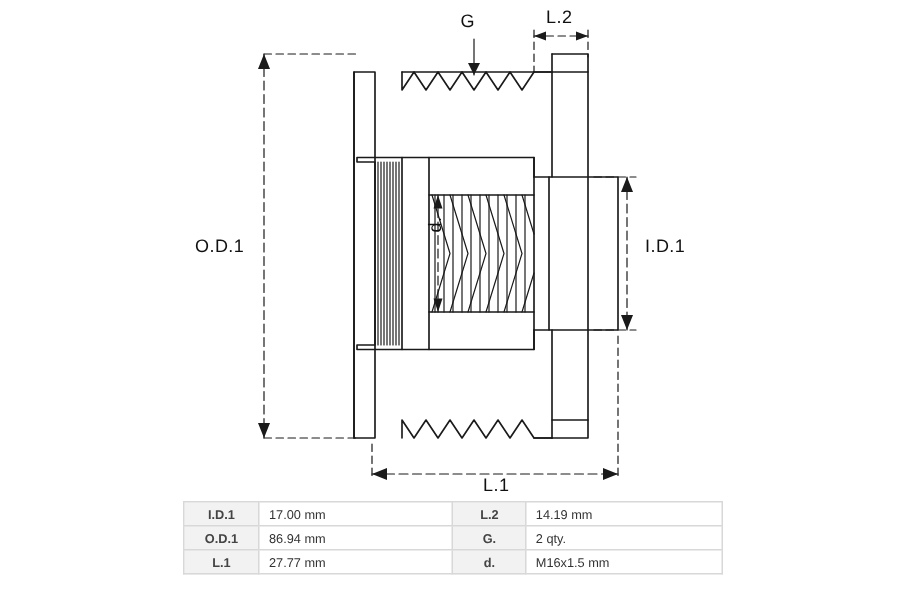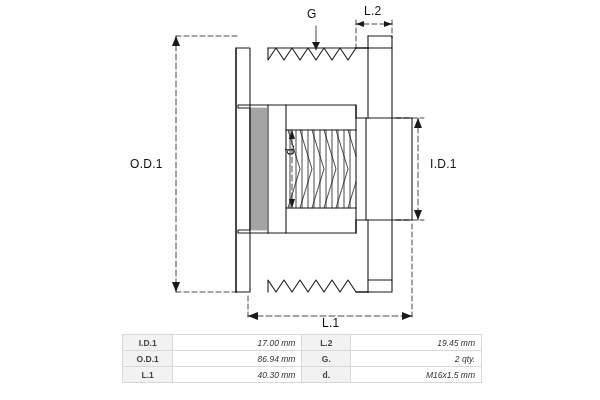--- a/index.html
+++ b/index.html
@@ -18,21 +18,21 @@
   .spec-title{
     color:#cc2229;font-size:11px;font-weight:bold;
     padding:0 0 3px 2px;letter-spacing:.2px;
   }
   table{border-collapse:collapse;width:360px;font-size:8.5px;}
   td{
     border:1px solid #d8d8d8;height:15px;padding:0 6px;
     color:#333;white-space:nowrap;
   }
   td.k{background:#f2f2f2;text-align:center;width:40px;font-weight:bold;color:#444;}
-  td.v{background:#ffffff;text-align:right;width:130px;font-style:italic;}
+  td.v{background:#ffffff;width:130px;}
 </style>
 </head>
 <body>
 
 <div class="diagram">
   <svg width="600" height="340" viewBox="0 0 600 340" xmlns="http://www.w3.org/2000/svg">
     <g fill="none" stroke="#1a1a1a" stroke-width="1.1" stroke-linejoin="round" stroke-linecap="round">
 
       <path d="M236,48 L236,292"></path>
       <path d="M236,48 L250,48 L250,105 L238,105 L238,108 L250,108 L250,230 L238,230 L238,233 L250,233 L250,292 L236,292 Z"></path>
@@ -156,29 +156,29 @@
   <div class="lbl" style="left:283px;top:155px;transform:rotate(-90deg);transform-origin:left top;">d.</div>
 </div>
 
 <div class="spec">
   <table>
     <tbody>
       <tr>
         <td class="k">I.D.1</td>
         <td class="v">17.00 mm</td>
         <td class="k">L.2</td>
-        <td class="v">19.45 mm</td>
+        <td class="v">14.19 mm</td>
       </tr>
       <tr>
         <td class="k">O.D.1</td>
         <td class="v">86.94 mm</td>
         <td class="k">G.</td>
         <td class="v">2 qty.</td>
       </tr>
       <tr>
         <td class="k">L.1</td>
-        <td class="v">40.30 mm</td>
+        <td class="v">27.77 mm</td>
         <td class="k">d.</td>
         <td class="v">M16x1.5 mm</td>
       </tr>
     </tbody>
   </table>
 </div>
 
 </body></html>

